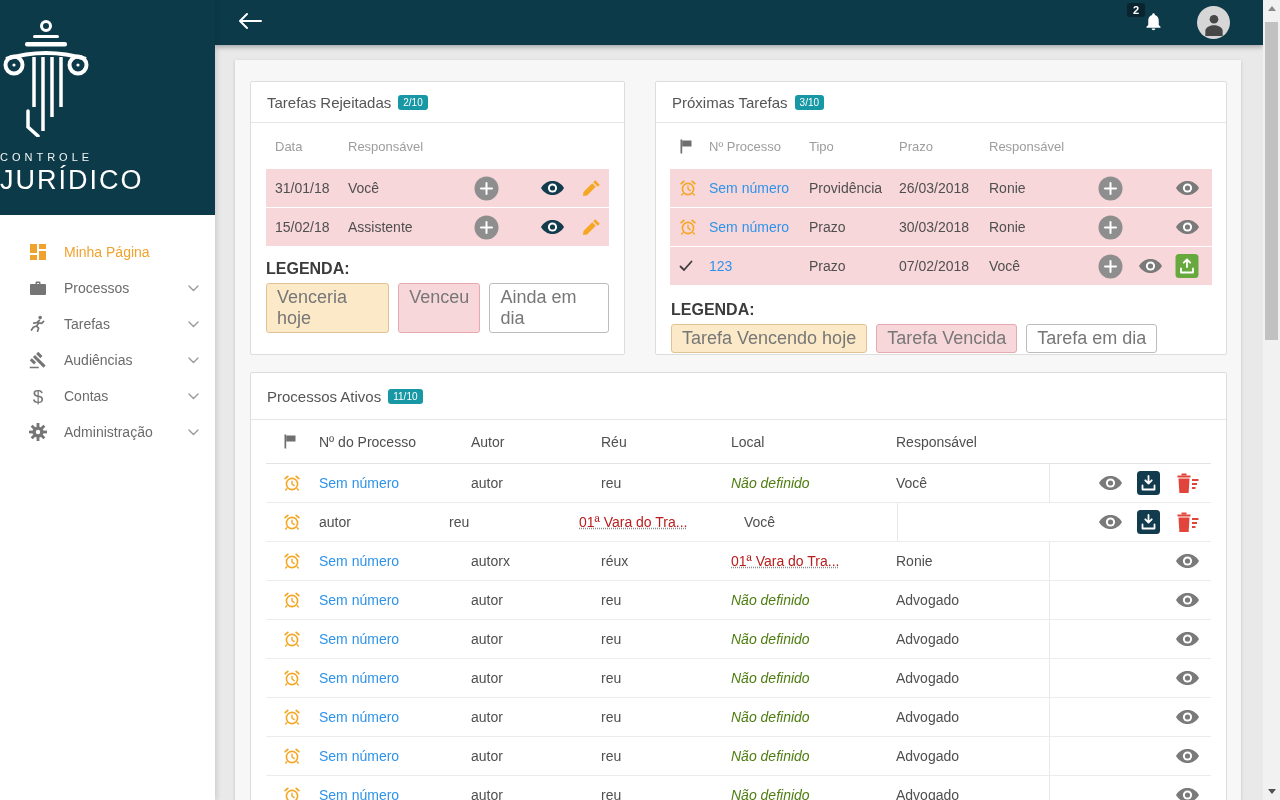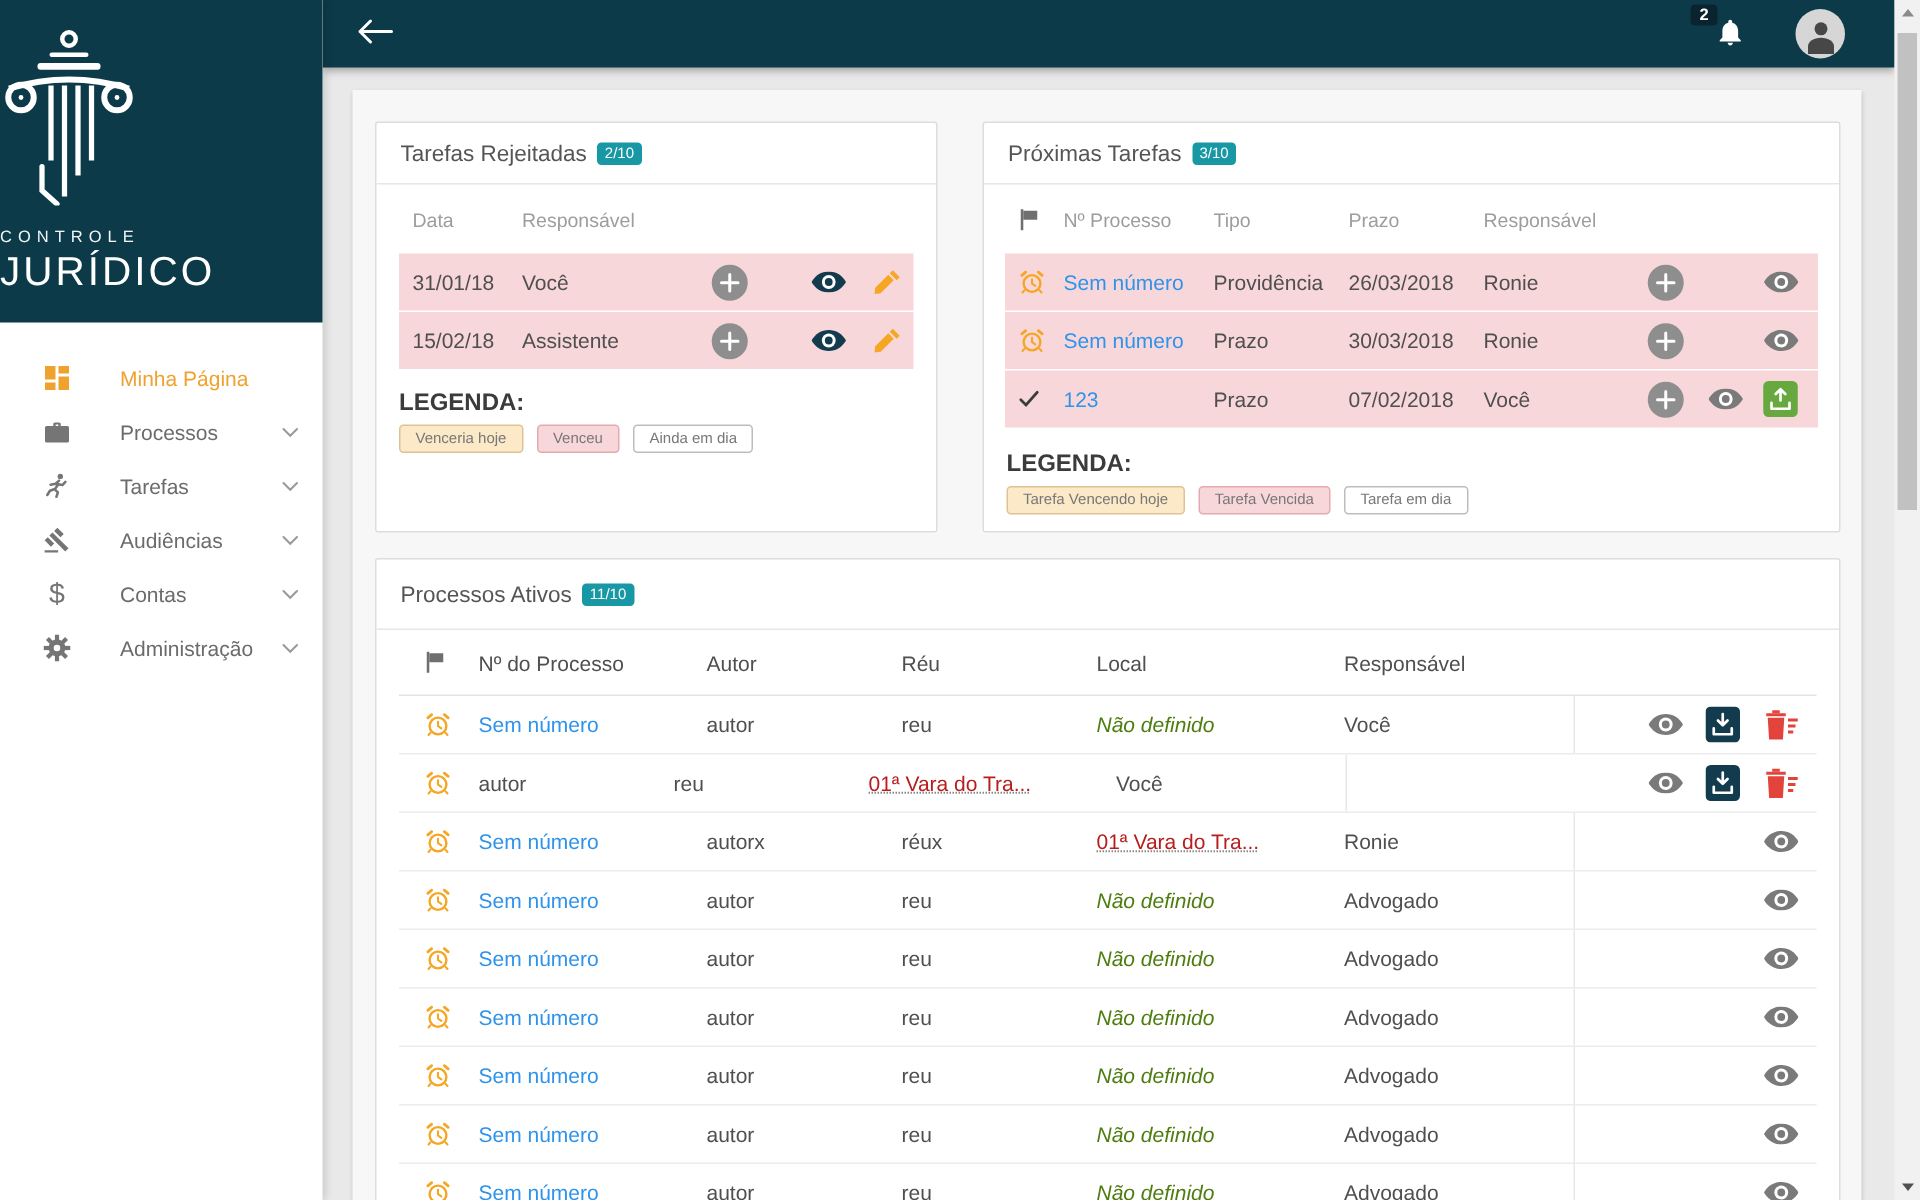--- a/index.html
+++ b/index.html
@@ -10,21 +10,21 @@
   .sidebar { position:absolute; left:0; top:0; width:215px; height:800px; background:#fff;
              box-shadow:2px 0 5px rgba(0,0,0,.12); z-index:6; }
   .logo-block { height:215px; background:#0d3a48; display:flex; flex-direction:column;
                 align-items:flex-start; justify-content:center; color:#fff; }
   .logo-controle { font-size:11px; letter-spacing:4px; margin-top:10px; color:#f2f6f7; }
   .logo-juridico { font-size:27px; letter-spacing:2px; margin-top:2px; color:#fff; }
   .menu { padding-top:19px; }
   .menu-item { height:36px; display:flex; align-items:center; padding:0 16px 0 27px;
                font-size:14px; color:#6b6b6b; cursor:pointer; }
   .menu-item .mi-icon { width:22px; display:flex; justify-content:center; }
-  .menu-item .mi-label { margin-left:31px; }
+  .menu-item .mi-label { margin-left:15px; }
   .menu-item.active .mi-label { color:#f0a22e; }
   .menu-item .chev { margin-left:auto; display:flex; }
   .dollar-glyph { font-size:19px; color:#757575; line-height:1; }
 
   
   .topbar { position:absolute; left:215px; top:0; width:1048px; height:45px; background:#0d3a48;
             display:flex; align-items:center; box-shadow:0 2px 5px rgba(0,0,0,.3); z-index:5; }
   .back-btn { margin-left:22px; background:none; border:none; cursor:pointer; display:flex; }
   .top-right { margin-left:auto; display:flex; align-items:center; }
   .bell-wrap { position:relative; background:none; border:none; cursor:pointer; display:flex; }
@@ -93,21 +93,21 @@
   .a-act { flex:1; border-left:1px solid #e8e8e8; display:flex; align-items:center;
            justify-content:flex-end; gap:15px; padding-right:12px; }
   .thead .a-act { border-left:none; }
 
   .ibtn { background:none; border:none; padding:0; cursor:pointer; display:flex; align-items:center; }
 
   .legend { margin:14px 15px 0; }
   #card-proximas .legend { margin-top:16px; }
   .legend-label { font-size:16px; font-weight:bold; color:#3b3b3b; }
   .chips { margin-top:5px; display:flex; gap:9px; }
-  .chip { font-size:10px; color:#777; padding:3px 10px; border-radius:3px; border:1px solid #bdbdbd; background:#fff; }
+  .chip { font-size:18px; color:#777; padding:3px 10px; border-radius:3px; border:1px solid #bdbdbd; background:#fff; }
   .chip.cream { background:#fbe9c8; border-color:#e0c394; }
   .chip.pinkc { background:#f8d7da; border-color:#e5a9b0; }
 </style>
 </head>
 <body>
 
 <div class="sidebar">
   <div class="logo-block">
     <span>
       <svg width="92" height="118" viewBox="0 0 92 118" fill="none" stroke="#fff">

